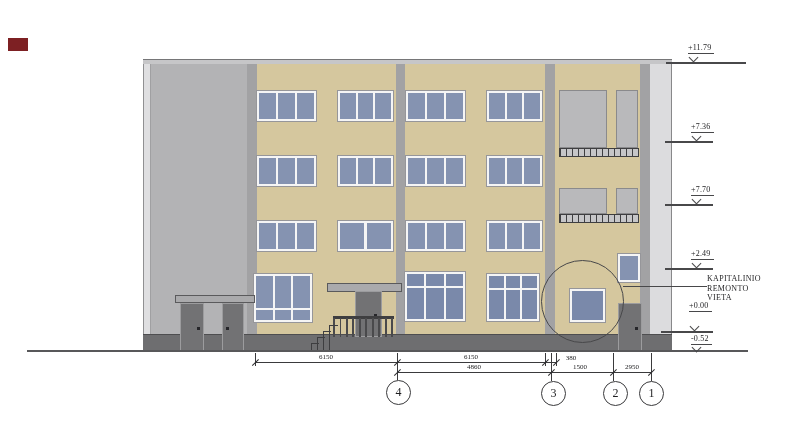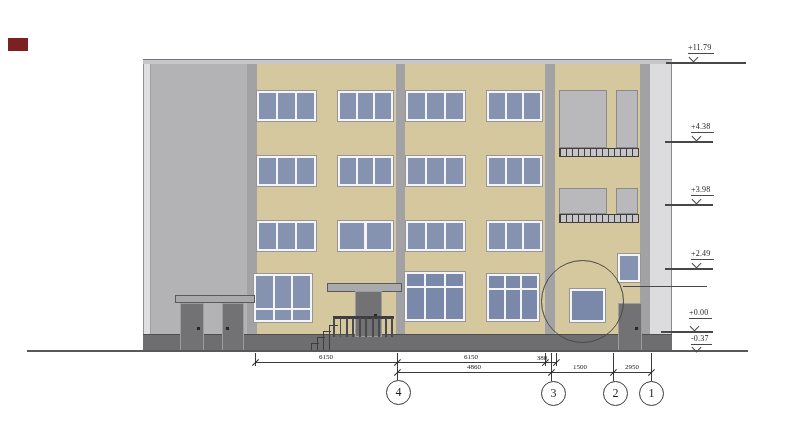--- a/index.html
+++ b/index.html
@@ -153,39 +153,44 @@
   <div class="step" style="left:317px;top:337px;width:7px;height:14px;"></div>
   <div class="step" style="left:311px;top:343px;width:7px;height:8px;"></div>
 
   <div class="abs" style="left:27px;top:350px;width:721px;height:1.5px;background:#58585a;"></div>
 
   <div class="lvl" style="left:666px;top:62px;width:80px;"></div>
   <div class="mark" style="left:688px;top:43px;">+11.79</div>
   <div class="tick" style="left:690px;top:54px;"></div>
 
   <div class="lvl" style="left:665px;top:141px;width:48px;"></div>
-  <div class="mark" style="left:691px;top:122px;">+4.38</div>
+  <div class="mark" style="left:691px;top:122px;">+7.36</div>
   <div class="tick" style="left:693px;top:133px;"></div>
 
   <div class="lvl" style="left:665px;top:204px;width:48px;"></div>
-  <div class="mark" style="left:691px;top:185px;">+3.98</div>
+  <div class="mark" style="left:691px;top:185px;">+7.70</div>
   <div class="tick" style="left:693px;top:196px;"></div>
 
   <div class="lvl" style="left:665px;top:268px;width:48px;"></div>
   <div class="mark" style="left:691px;top:249px;">+2.49</div>
   <div class="tick" style="left:693px;top:260px;"></div>
 
   <div class="lvl" style="left:661px;top:331px;width:52px;"></div>
-  <div class="mark" style="left:689px;top:308px;text-align:right;">+0.00</div>
+  <div class="mark" style="left:689px;top:301px;text-align:right;">+0.00</div>
   <div class="tick" style="left:691px;top:323px;"></div>
 
-  <div class="mark" style="left:691px;top:334px;">-0.37</div>
+  <div class="mark" style="left:691px;top:334px;">-0.52</div>
   <div class="tick" style="left:693px;top:344px;"></div>
 
   <div class="abs" style="left:623px;top:286px;width:84px;height:1px;background:#48484a;"></div>
+  <div class="note" style="left:707px;top:274px;width:70px;">
+    <div>KAPITALINIO</div>
+    <div>REMONTO</div>
+    <div>VIETA</div>
+  </div>
 
   <div class="dim" style="left:255px;top:362px;width:302px;"></div>
   <div class="dim" style="left:397px;top:372px;width:255px;"></div>
 
   <div class="ext" style="left:255px;top:353px;height:13px;"></div>
   <div class="ext" style="left:397px;top:353px;height:27px;"></div>
   <div class="ext" style="left:545px;top:353px;height:13px;"></div>
   <div class="ext" style="left:556px;top:353px;height:13px;"></div>
   <div class="ext" style="left:551px;top:353px;height:28px;"></div>
   <div class="ext" style="left:613px;top:353px;height:28px;"></div>
@@ -195,21 +200,21 @@
   <div class="sl" style="left:393px;top:362px;"></div>
   <div class="sl" style="left:541px;top:362px;"></div>
   <div class="sl" style="left:552px;top:362px;"></div>
   <div class="sl" style="left:393px;top:372px;"></div>
   <div class="sl" style="left:547px;top:372px;"></div>
   <div class="sl" style="left:609px;top:372px;"></div>
   <div class="sl" style="left:647px;top:372px;"></div>
 
   <div class="dlab" style="left:306px;top:353px;">6150</div>
   <div class="dlab" style="left:451px;top:353px;">6150</div>
-  <div class="dlab" style="left:528px;top:354px;width:28px;">380</div>
+  <div class="dlab" style="left:557px;top:354px;width:28px;">380</div>
   <div class="dlab" style="left:454px;top:363px;">4860</div>
   <div class="dlab" style="left:560px;top:363px;">1500</div>
   <div class="dlab" style="left:612px;top:363px;">2950</div>
 
   <div class="ax" style="left:386px;top:380px;">4</div>
   <div class="ax" style="left:541px;top:381px;">3</div>
   <div class="ax" style="left:603px;top:381px;">2</div>
   <div class="ax" style="left:639px;top:381px;">1</div>
 
 </div>

